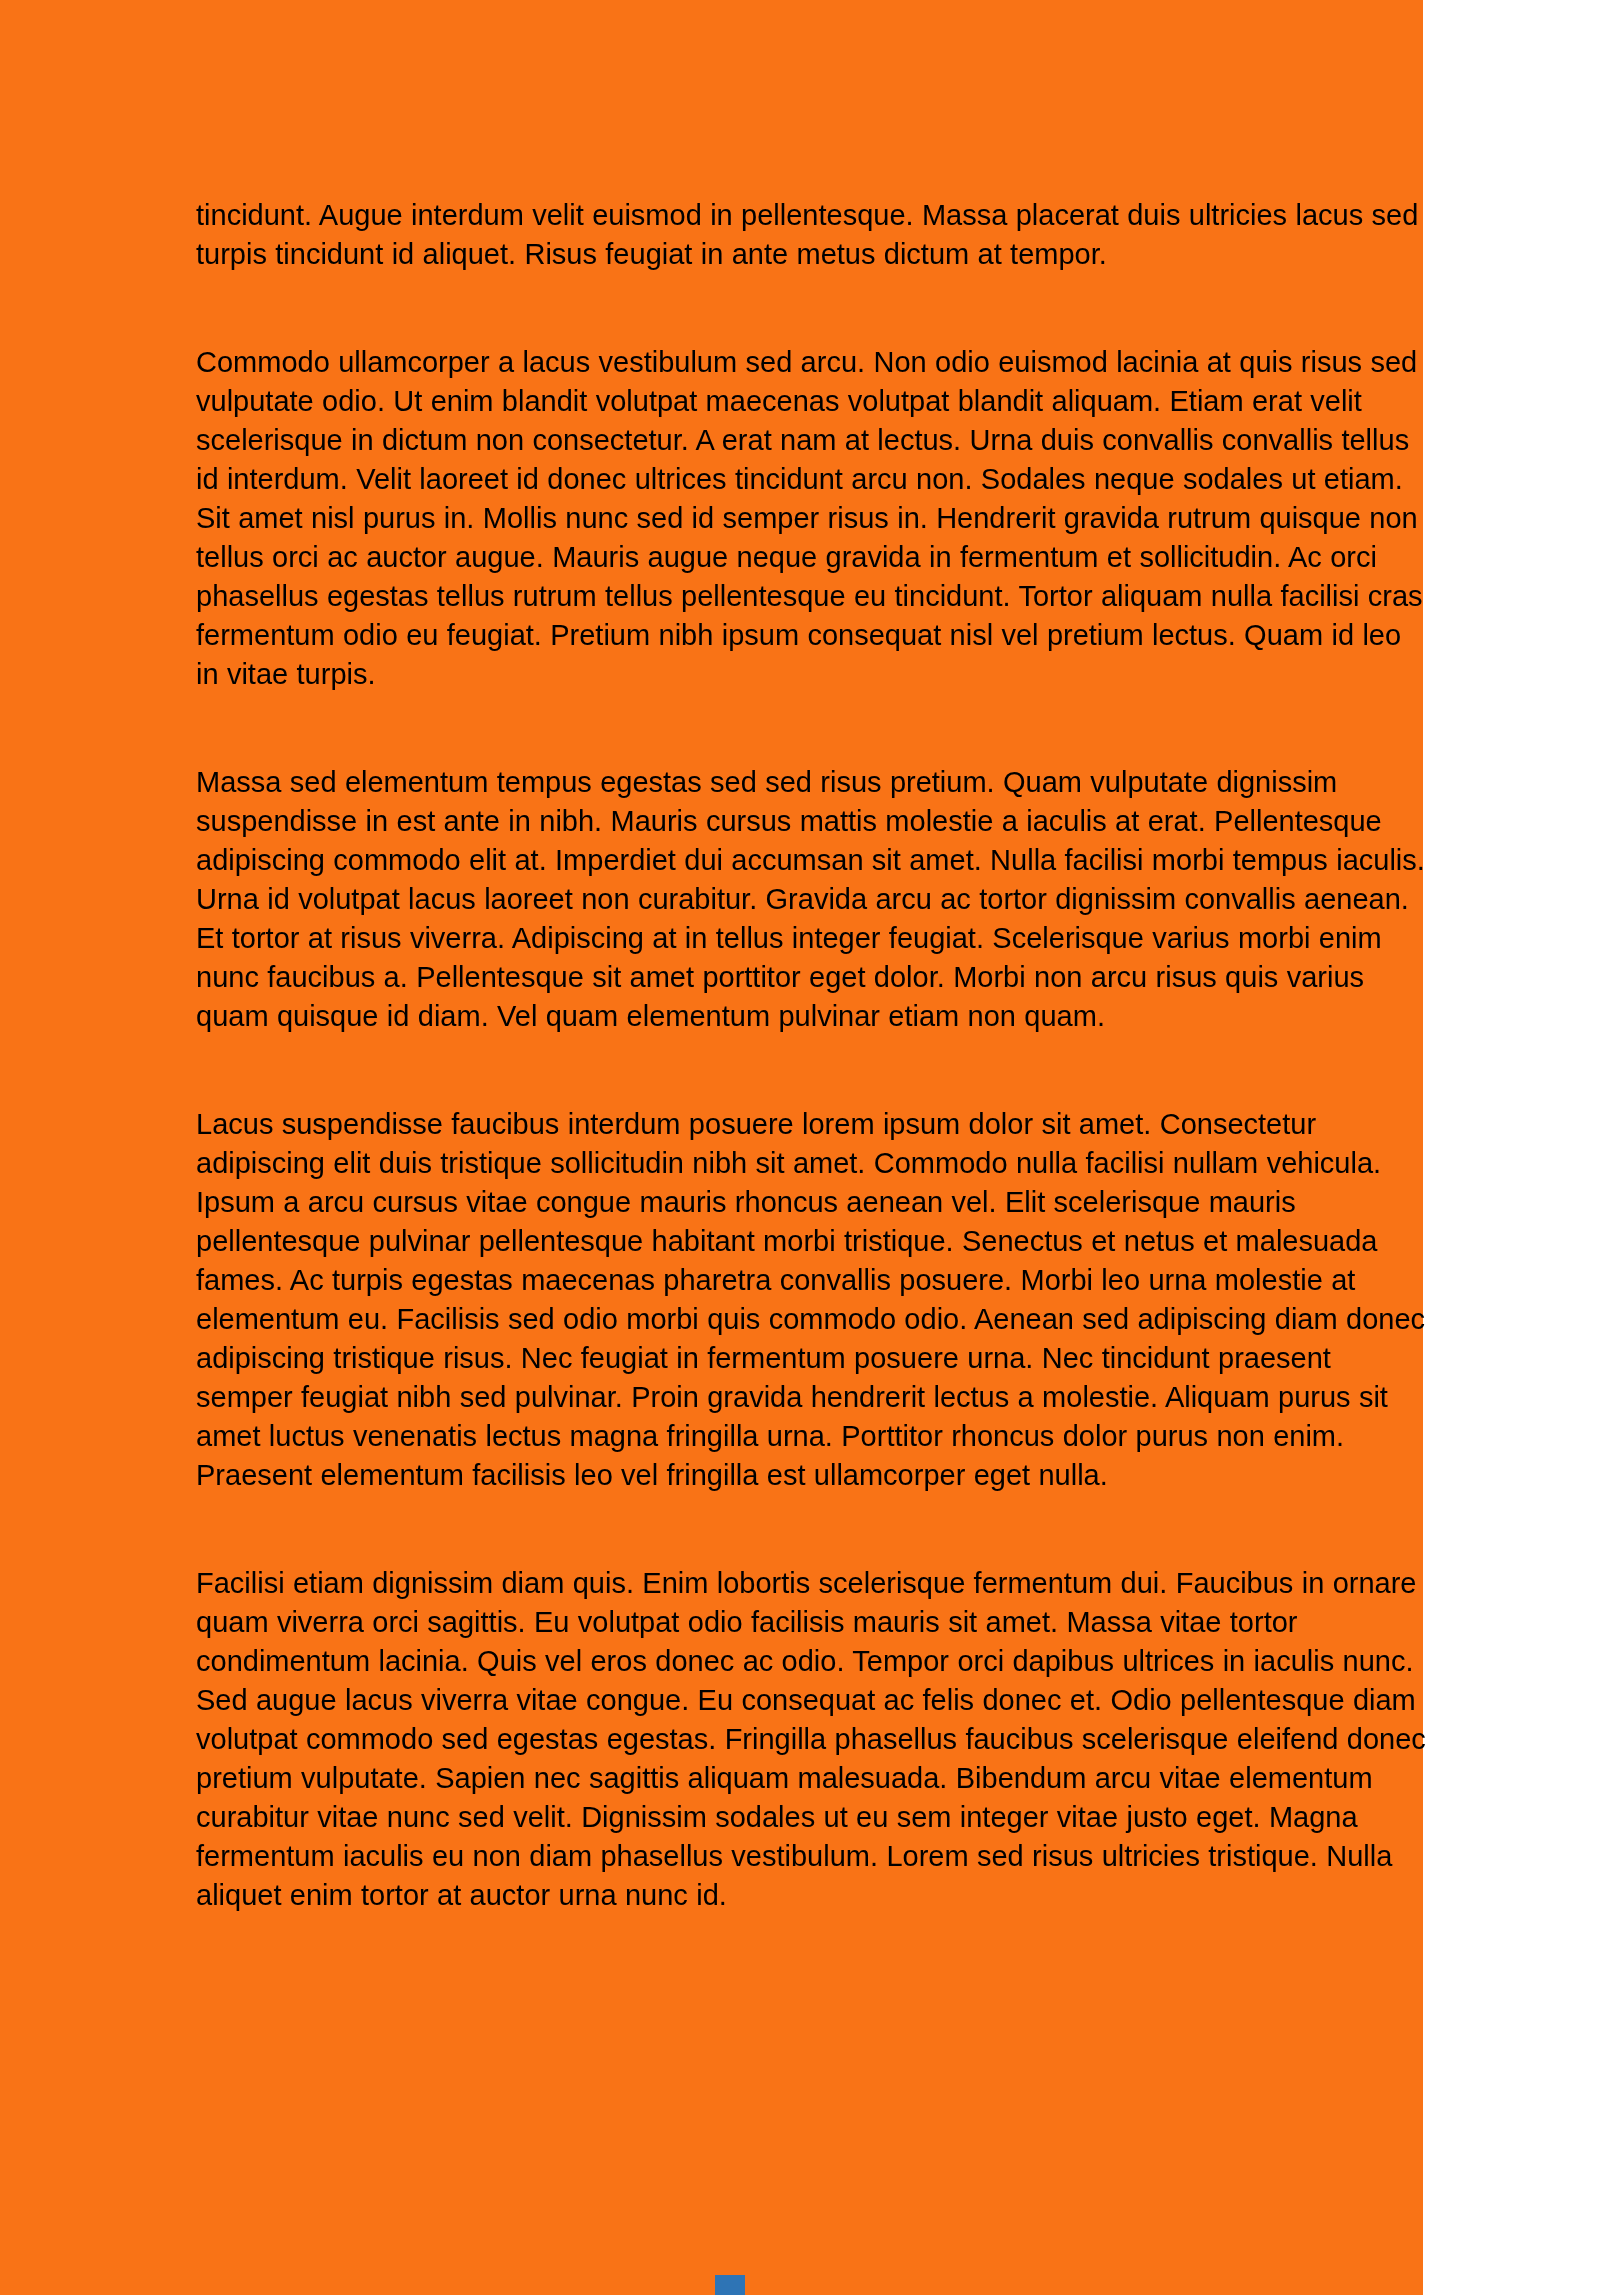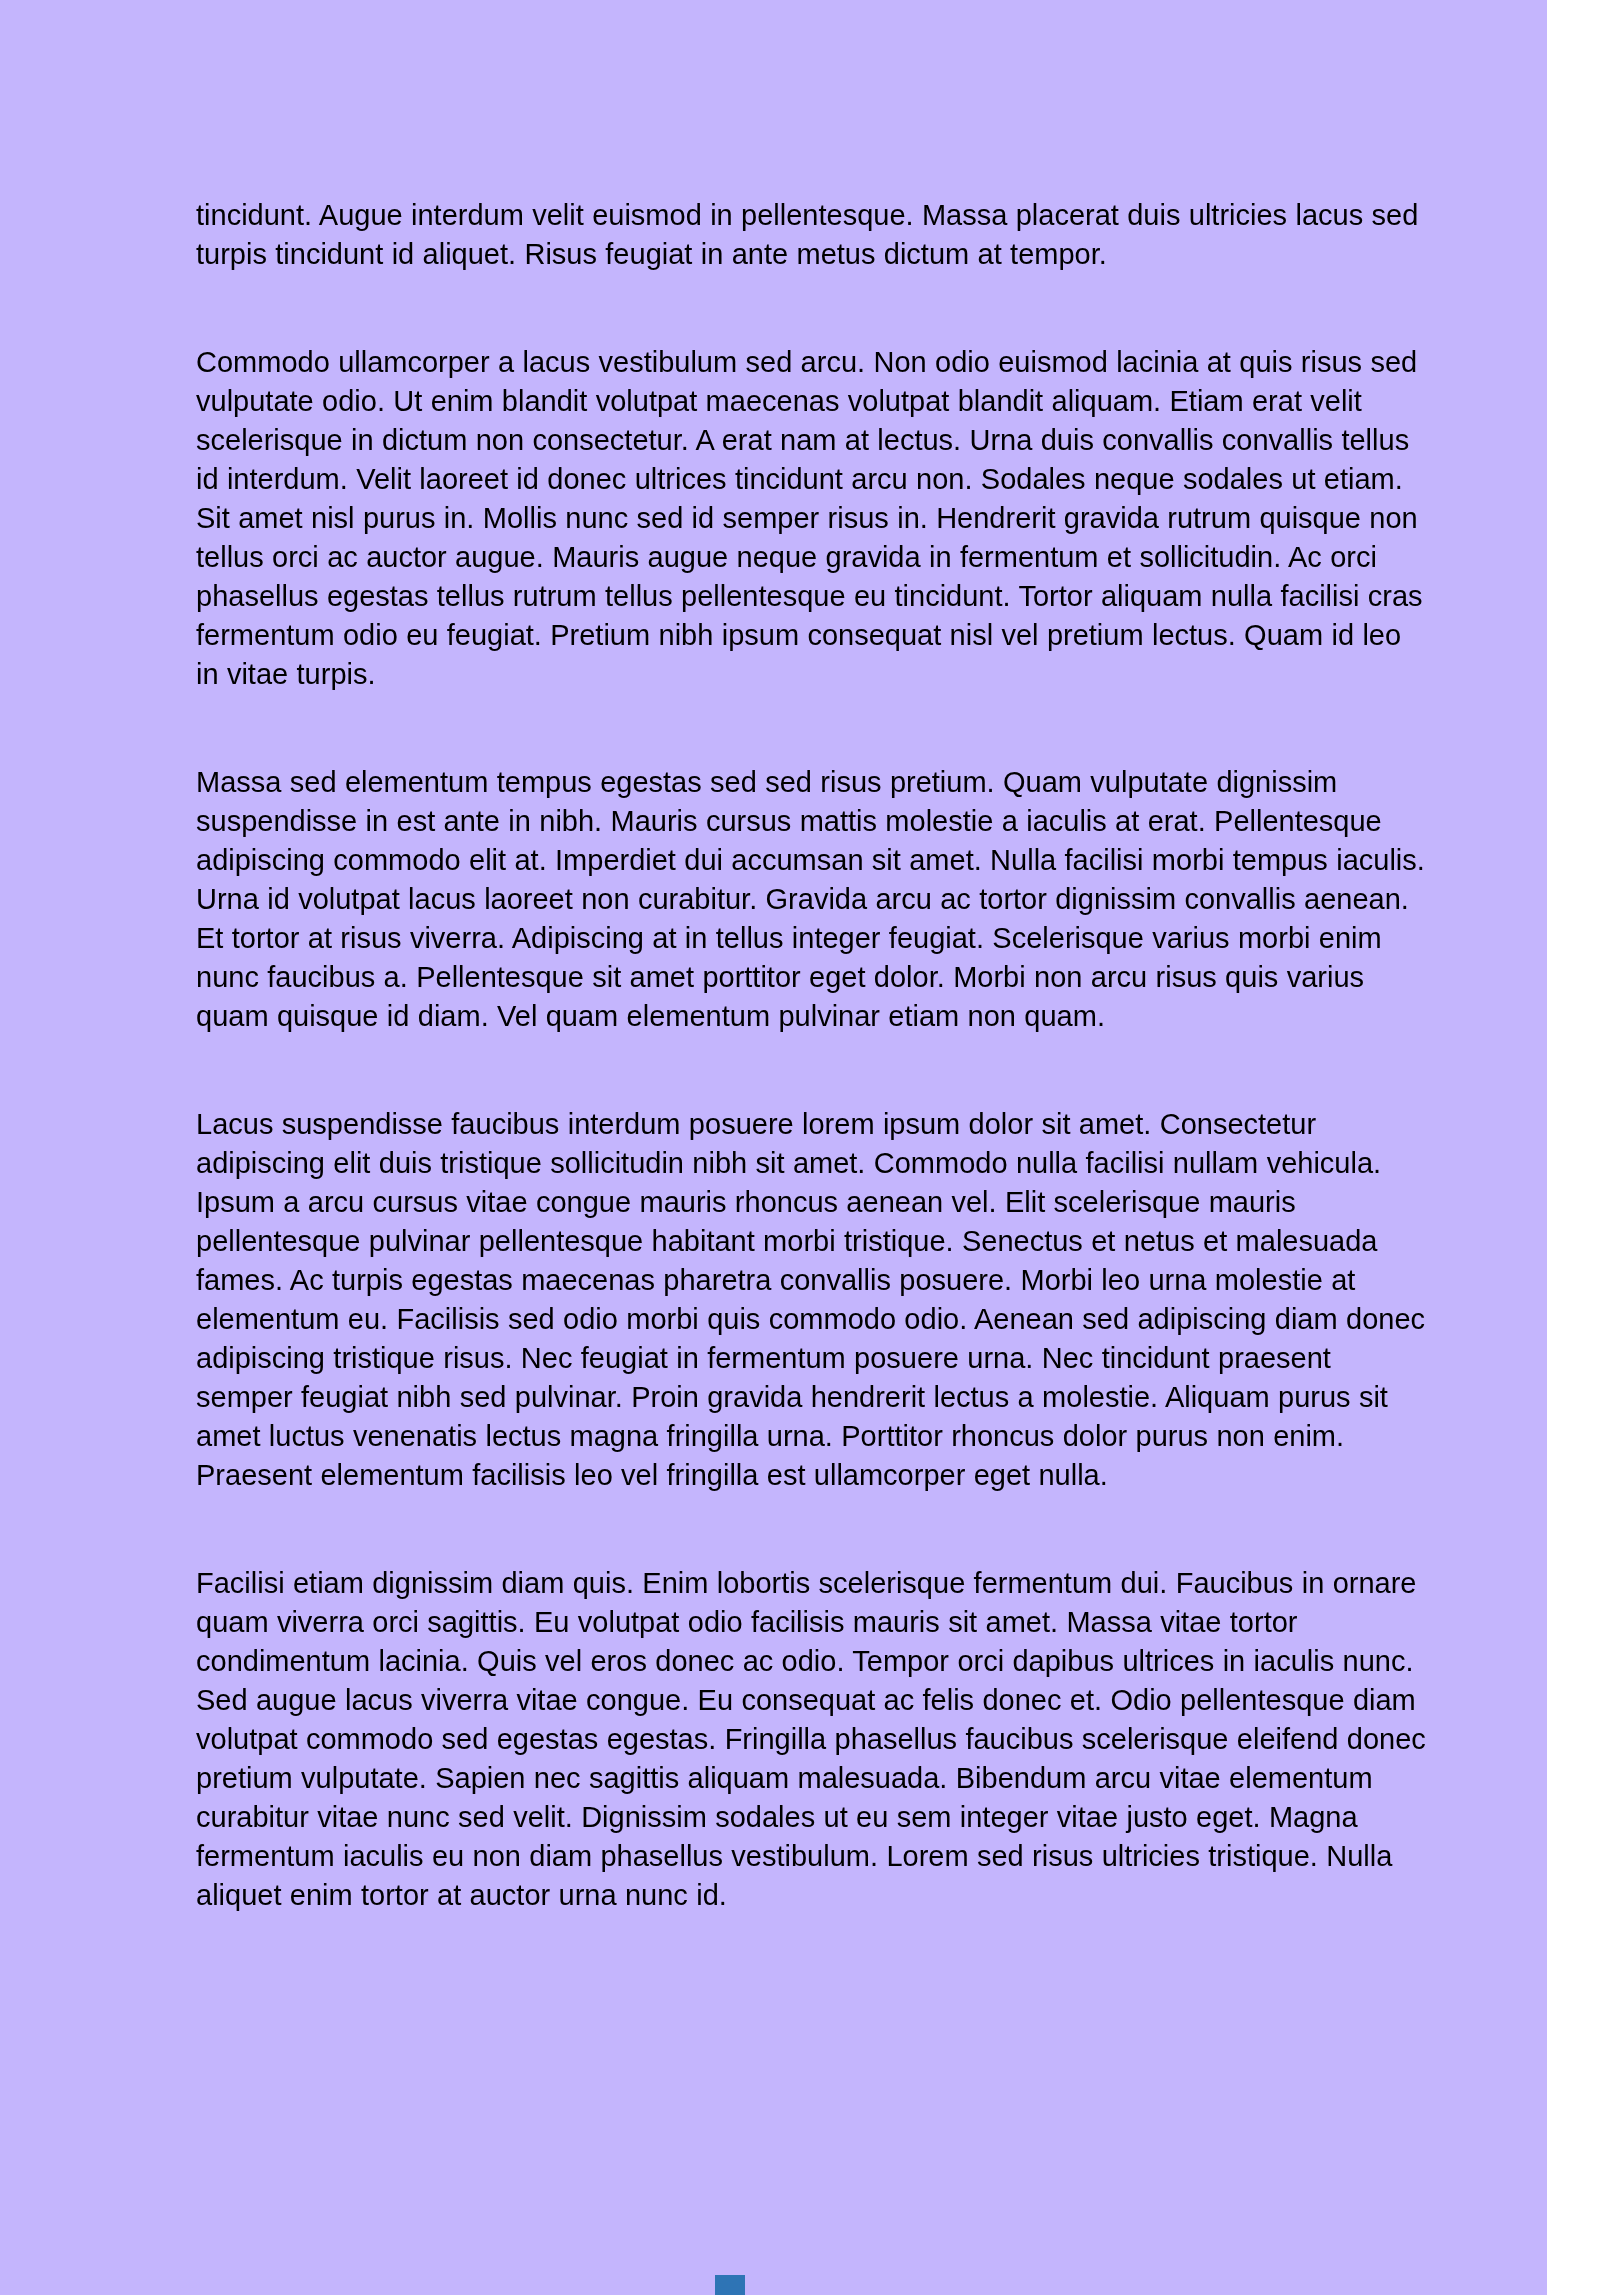--- a/index.html
+++ b/index.html
@@ -11,23 +11,23 @@
       height: 2295px;
       background: #ffffff;
       position: relative;
       overflow: hidden;
       font-family: "Liberation Sans", sans-serif;
     }
     .page {
       position: absolute;
       left: 0;
       top: 0;
-      width: 1547px;
+      width: 1423px;
       height: 2295px;
-      background: #c4b5fd;
+      background: #f97316;
     }
     .content {
       position: absolute;
       left: 196px;
       top: 196px;
       width: 1233px;
     }
     p.para {
       margin: 0 0 69px 0;
       font-size: 29px;

